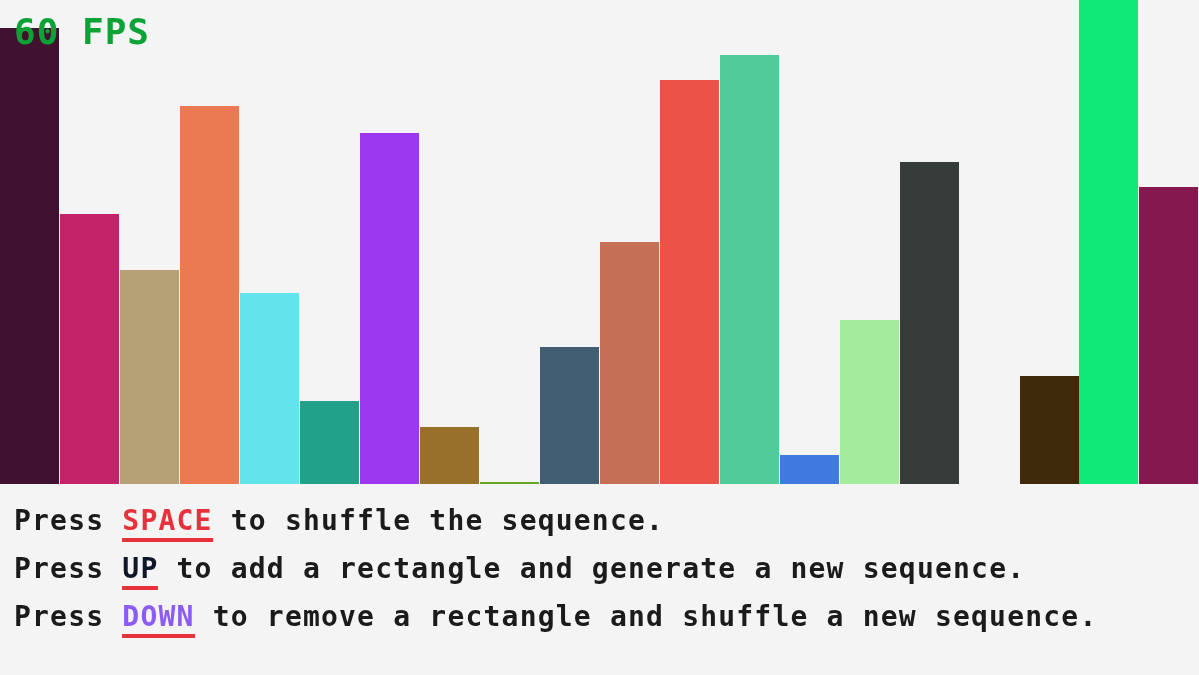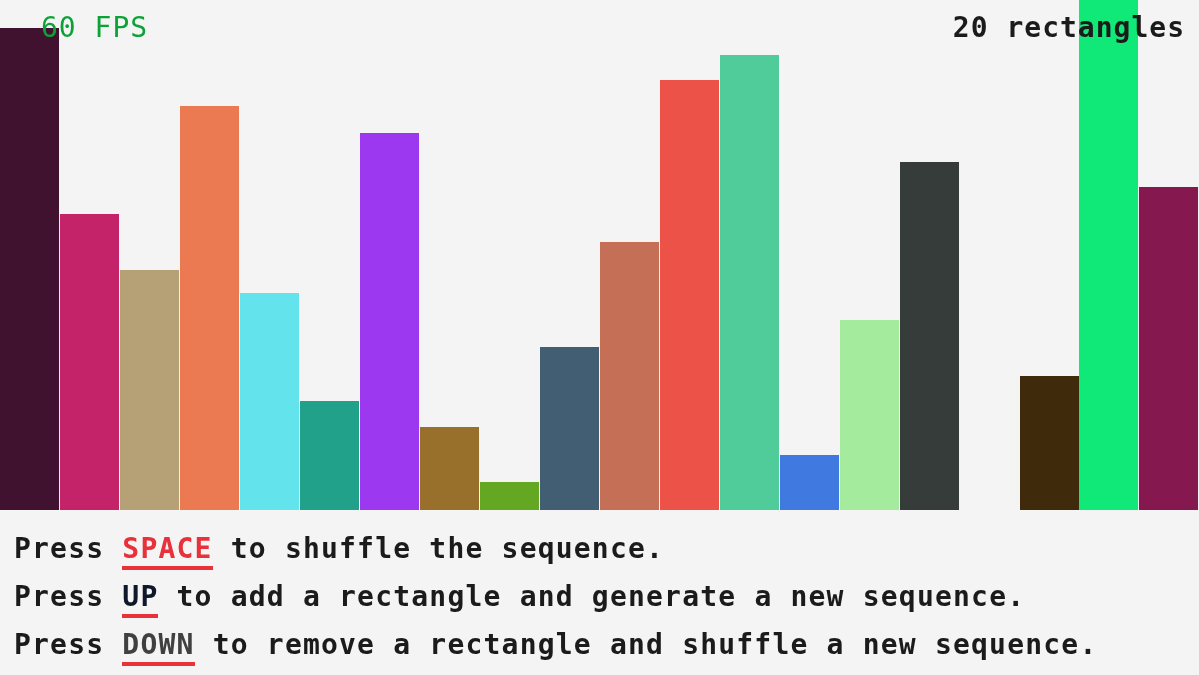--- a/index.html
+++ b/index.html
@@ -23,43 +23,42 @@
     height: 510px;
   }
   .bar {
     position: absolute;
     bottom: 0;
   }
   #hud-fps {
     position: absolute;
     left: 14px;
     top: 11px;
-    font-size: 28px;
-    font-weight: normal;
+    font-size: 36px;
+    font-weight: bold;
     letter-spacing: 1px;
     color: #0ca336;
     white-space: nowrap;
     z-index: 5;
-    margin-left: 27px;
   }
   #hud-count {
     position: absolute;
     right: 14px;
     top: 11px;
     font-size: 28px;
     font-weight: bold;
     letter-spacing: 1px;
     color: #1b1b1b;
     white-space: nowrap;
     z-index: 5;
   }
   #instructions {
     position: absolute;
     left: 0;
-    top: 512px;
+    top: 484px;
     width: 1199px;
     height: 163px;
     background: #f4f4f4;
     z-index: 6;
   }
   .instr-line {
     position: absolute;
     left: 14px;
     font-size: 28px;
     font-weight: bold;
@@ -97,27 +96,26 @@
       <div class="bar" style="left: 720px; width: 59px; height: 455px; background: rgb(79, 204, 153);"></div>
       <div class="bar" style="left: 780px; width: 59px; height: 55px; background: rgb(64, 121, 224);"></div>
       <div class="bar" style="left: 840px; width: 59px; height: 190px; background: rgb(165, 235, 158);"></div>
       <div class="bar" style="left: 900px; width: 59px; height: 348px; background: rgb(54, 60, 57);"></div>
       <div class="bar" style="left: 1020px; width: 59px; height: 134px; background: rgb(63, 42, 12);"></div>
       <div class="bar" style="left: 1079px; width: 59px; height: 510px; background: rgb(16, 232, 120);"></div>
       <div class="bar" style="left: 1139px; width: 59px; height: 323px; background: rgb(133, 25, 79);"></div>
     </div>
 
   <div id="hud-fps" style="color: rgb(12, 163, 54);">60 FPS</div>
-  <div id="hud-count" style="color: rgb(27, 27, 27);">20 rectangles</div>
 
   <div id="instructions">
     <div class="instr-line l1">
       <span>Press </span><span class="key" style="color: rgb(232, 49, 58); border-bottom-color: rgb(232, 49, 58);">SPACE</span><span> to shuffle the sequence.</span>
     </div>
     <div class="instr-line l2">
       <span>Press </span><span class="key" style="color: #0f172a; border-bottom-color: rgb(232, 49, 58);">UP</span><span> to add a rectangle and generate a new sequence.</span>
     </div>
     <div class="instr-line l3">
-      <span>Press </span><span class="key" style="color: #404040; border-bottom-color: rgb(232, 49, 58); margin-top: 48px;">DOWN</span><span> to remove a rectangle and shuffle a new sequence.</span>
+      <span>Press </span><span class="key" style="color: #8b5cf6; border-bottom-color: rgb(232, 49, 58); margin-top: 48px;">DOWN</span><span> to remove a rectangle and shuffle a new sequence.</span>
     </div>
   </div>
 
 </div>
 
 </body></html>

